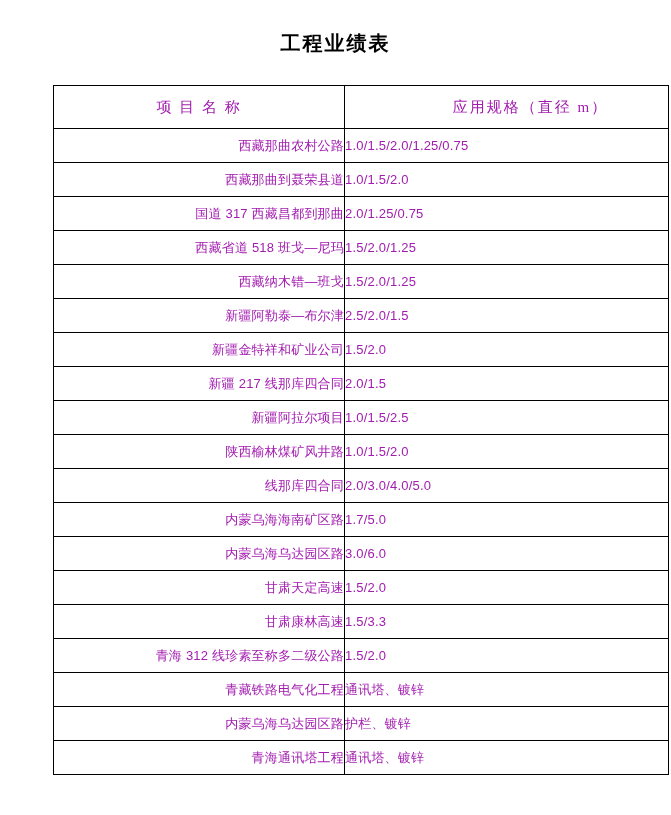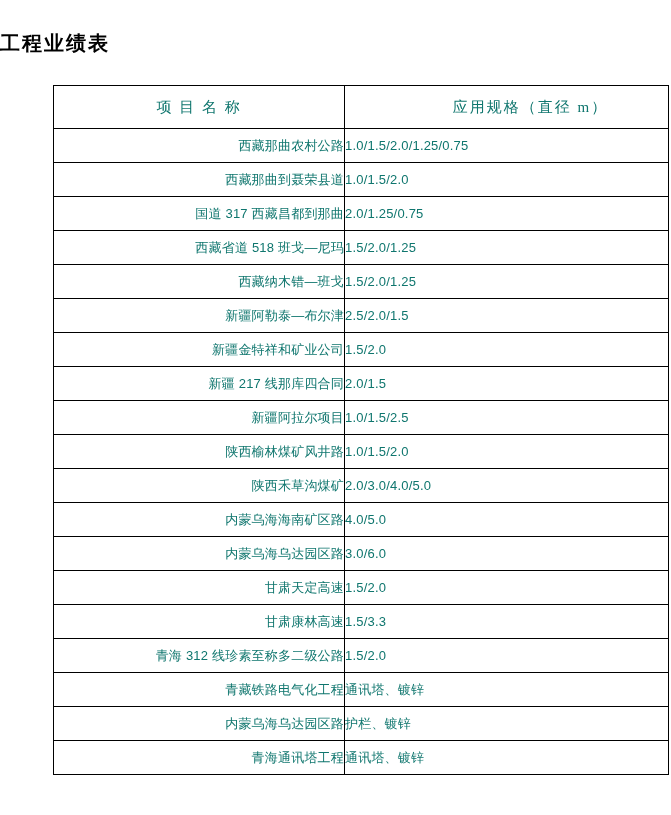--- a/index.html
+++ b/index.html
@@ -14,20 +14,21 @@
     color: #000000;
     overflow: hidden;
   }
   .page {
     position: relative;
     width: 671px;
     height: 815px;
     box-sizing: border-box;
   }
   .doc-title {
+    text-align: center;
     font-family: "Liberation Serif", serif;
     font-weight: bold;
     font-size: 20px;
     letter-spacing: 2px;
     margin: 0;
     padding-top: 30px;
     padding-bottom: 0;
     color: #000;
   }
   .table-wrap {
@@ -36,21 +37,21 @@
     width: 565px;
   }
   table.perf {
     border-collapse: collapse;
     width: 565px;
     table-layout: fixed;
   }
   table.perf th, table.perf td {
     border: 1px solid #000000;
     font-size: 13px;
-    color: #0f766e;
+    color: #a21caf;
     font-family: "Liberation Sans", sans-serif;
     padding: 0;
     height: 33px;
     vertical-align: middle;
   }
   table.perf th {
     height: 42px;
     font-size: 15px;
     font-weight: normal;
     text-align: center;
@@ -122,26 +123,26 @@
           </tr>
           <tr>
             <td class="name">新疆阿拉尔项目</td>
             <td class="spec">1.0/1.5/2.5</td>
           </tr>
           <tr>
             <td class="name">陕西榆林煤矿风井路</td>
             <td class="spec">1.0/1.5/2.0</td>
           </tr>
           <tr>
-            <td class="name">陕西禾草沟煤矿</td>
+            <td class="name">线那库四合同</td>
             <td class="spec">2.0/3.0/4.0/5.0</td>
           </tr>
           <tr>
             <td class="name">内蒙乌海海南矿区路</td>
-            <td class="spec">4.0/5.0</td>
+            <td class="spec">1.7/5.0</td>
           </tr>
           <tr>
             <td class="name">内蒙乌海乌达园区路</td>
             <td class="spec">3.0/6.0</td>
           </tr>
           <tr>
             <td class="name">甘肃天定高速</td>
             <td class="spec">1.5/2.0</td>
           </tr>
           <tr>

